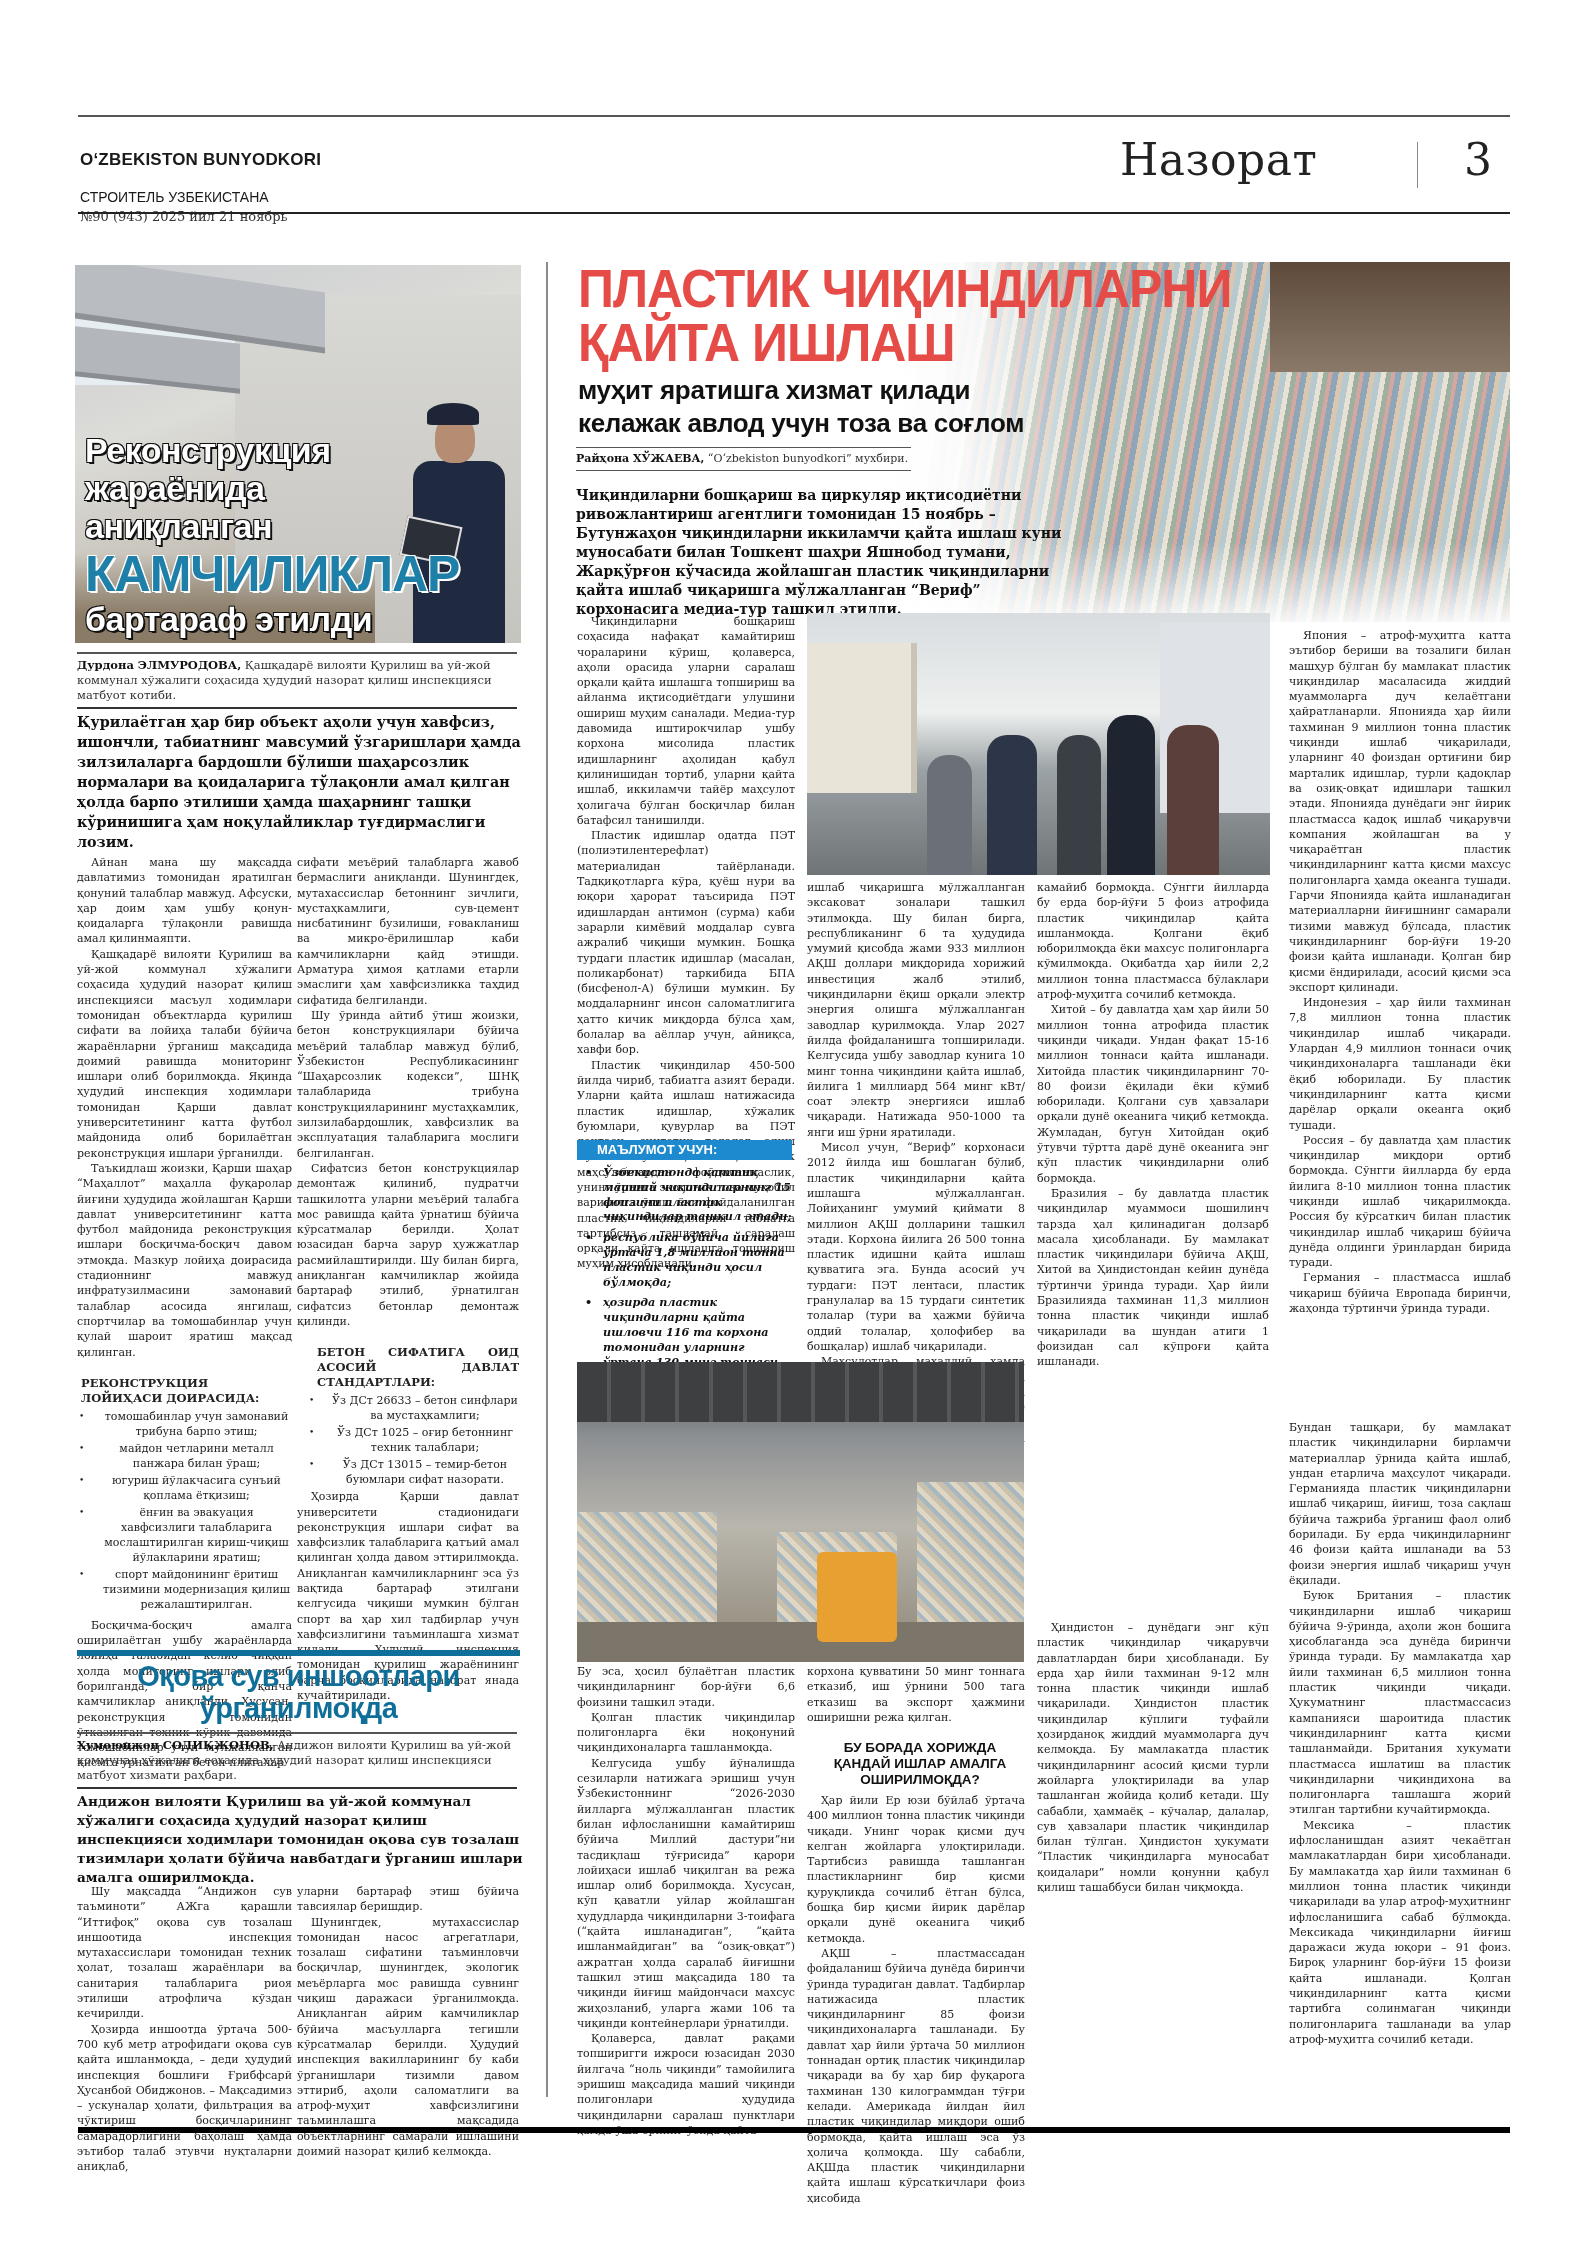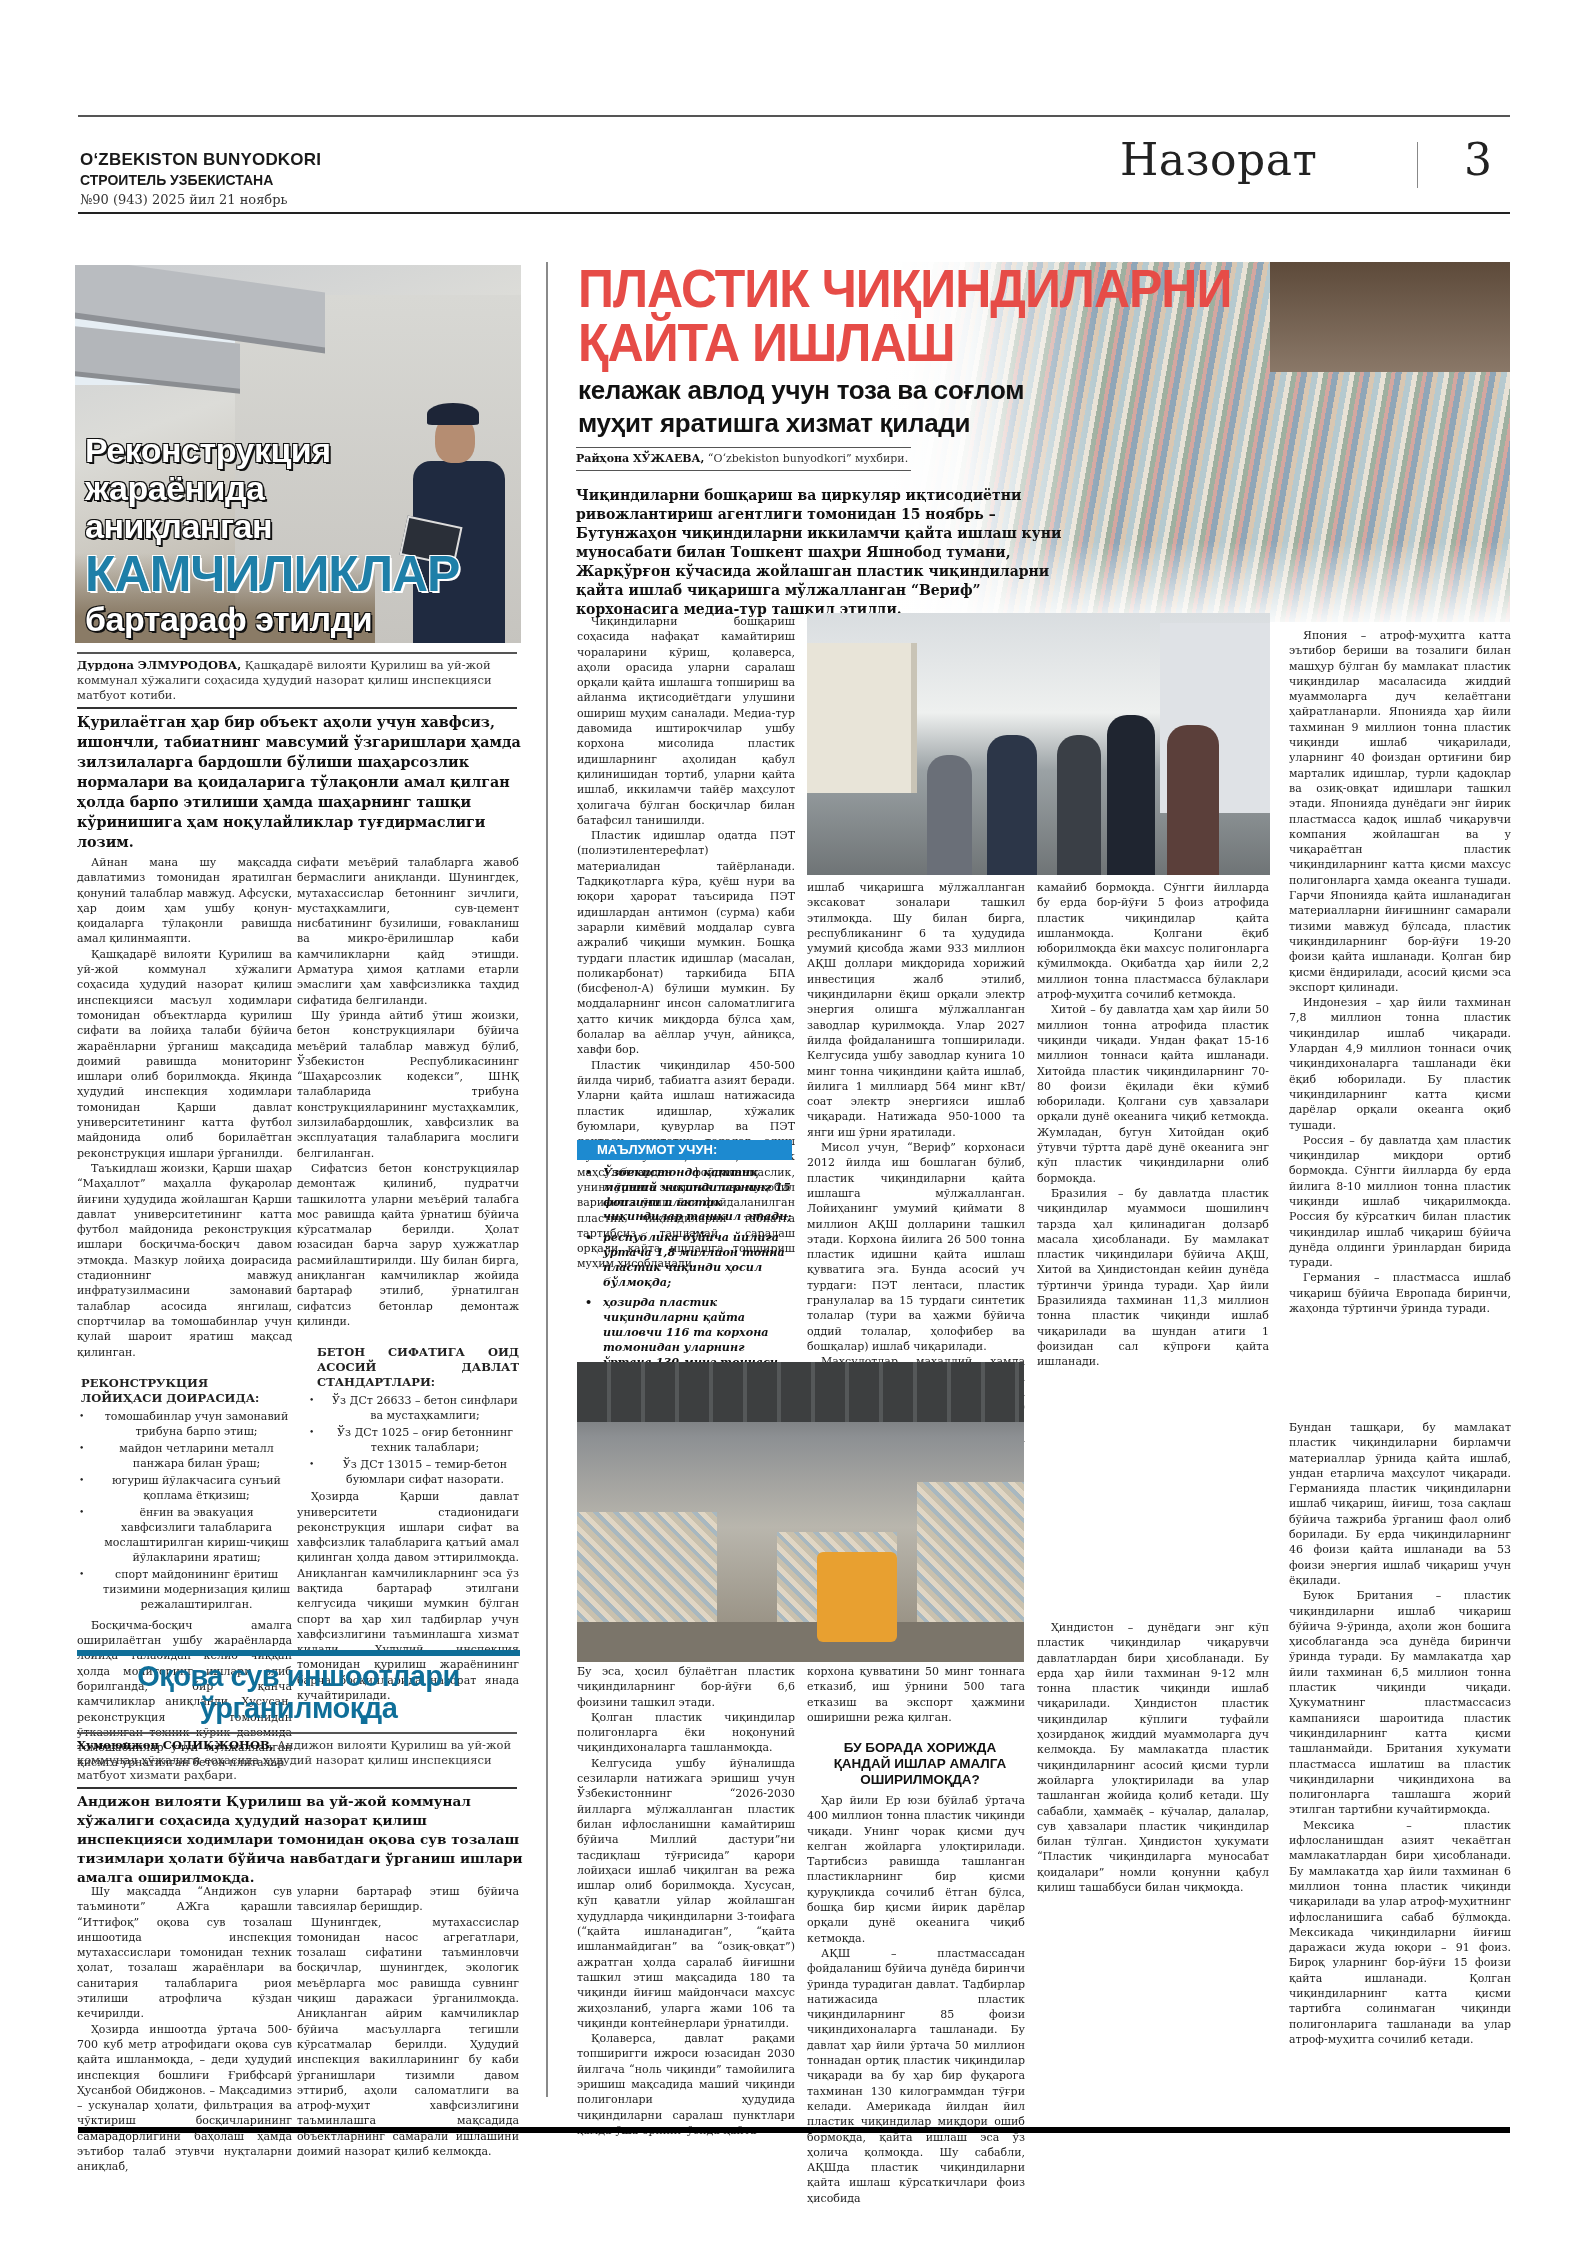--- a/index.html
+++ b/index.html
@@ -3,21 +3,21 @@
 <meta charset="utf-8">
 <style>
   * { box-sizing: border-box; margin: 0; padding: 0; }
   html, body { width: 1588px; height: 2246px; background: #ffffff; }
   body { position: relative; font-family: "DejaVu Serif", serif; color: #1a1a1a; overflow: hidden; }
 
   
   .top-rule { position: absolute; left: 78px; top: 115px; width: 1432px; height: 2px; background: #555; }
   .mast { position: absolute; left: 80px; top: 150px; }
   .mast .t1 { font-family: "Liberation Sans", sans-serif; font-weight: 700; font-size: 17px; letter-spacing: 0.2px; line-height: 20px; }
-  .mast .t2 { font-family: "Liberation Sans", sans-serif; font-weight: 700; font-size: 14px; line-height: 18px; margin-top: 1px; }
+  .mast .t2 { font-family: "Liberation Sans", sans-serif; font-weight: 400; font-size: 14px; line-height: 18px; margin-top: 18px; }
   .mast .t3 { font-family: "DejaVu Serif", serif; font-size: 13px; line-height: 18px; color: #333; margin-top: 2px; }
   .section-title { position: absolute; left: 1120px; top: 134px; font-family: "DejaVu Serif", serif; font-size: 44px; font-weight: 400; color: #222; letter-spacing: 0.5px; }
   .section-sep { position: absolute; left: 1417px; top: 142px; width: 1px; height: 46px; background: #888; }
   .page-num { position: absolute; left: 1464px; top: 134px; font-family: "DejaVu Serif", serif; font-size: 44px; color: #222; }
   .mast-rule { position: absolute; left: 78px; top: 212px; width: 1432px; height: 2px; background: #222; }
 
   .vrule { position: absolute; left: 546px; top: 262px; width: 2px; height: 1835px; background: #8a8a8a; }
   .bottom-rule { position: absolute; left: 78px; top: 2127px; width: 1432px; height: 6px; background: #000; }
 
   
@@ -202,22 +202,22 @@
 <div class="bales">
   <div class="roof"></div>
   <div class="fade"></div>
   <div class="bottomfade"></div>
 </div>
 <div class="main-title">
   <div>ПЛАСТИК ЧИҚИНДИЛАРНИ</div>
   <div>ҚАЙТА ИШЛАШ</div>
 </div>
 <div class="main-sub">
+  <div>муҳит яратишга хизмат қилади</div>
   <div>келажак авлод учун тоза ва соғлом</div>
-  <div>муҳит яратишга хизмат қилади</div>
 </div>
 <div class="by3">
   <b>Райҳона ХЎЖАЕВА,</b><span> “O‘zbekiston bunyodkori” мухбири.</span>
 </div>
 <div class="lead lead3">Чиқиндиларни бошқариш ва циркуляр иқтисодиётни ривожлантириш агентлиги томонидан 15 ноябрь – Бутунжаҳон чиқиндиларни иккиламчи қайта ишлаш куни муносабати билан Тошкент шаҳри Яшнобод тумани, Жарқўрғон кўчасида жойлашган пластик чиқиндиларни қайта ишлаб чиқаришга мўлжалланган “Вериф” корхонасига медиа-тур ташкил этилди.</div>
 
 <div class="col c3a">
   <p>Чиқиндиларни бошқариш соҳасида нафақат камайтириш чораларини кўриш, қолаверса, аҳоли орасида уларни саралаш орқали қайта ишлашга топшириш ва айланма иқтисодиётдаги улушини ошириш муҳим саналади. Медиа-тур давомида иштирокчилар ушбу корхона мисолида пластик идишларнинг аҳолидан қабул қилинишидан тортиб, уларни қайта ишлаб, иккиламчи тайёр маҳсулот ҳолигача бўлган босқичлар билан батафсил танишилди.</p>
   <p>Пластик идишлар одатда ПЭТ (полиэтилентерефлат) материалидан тайёрланади. Тадқиқотларга кўра, қуёш нури ва юқори ҳарорат таъсирида ПЭТ идишлардан антимон (сурма) каби зарарли кимёвий моддалар сувга ажралиб чиқиши мумкин. Бошқа турдаги пластик идишлар (масалан, поликарбонат) таркибида БПА (бисфенол-А) бўлиши мумкин. Бу моддаларнинг инсон саломатлигига ҳатто кичик миқдорда бўлса ҳам, болалар ва аёллар учун, айниқса, хавфи бор.</p>
   <p>Пластик чиқиндилар 450-500 йилда чириб, табиатга азият беради. Уларни қайта ишлаш натижасида пластик идишлар, хўжалик буюмлари, қувурлар ва ПЭТ лентаси, синтетик толалар олиш мумкин. Бу боис, аввало, пластик маҳсулотлардан фойдаланмаслик, унинг ўрнига экологик тоза муқобил вариантга ўтиш ёки фойдаланилган пластик чиқиндиларни табиатга тартибсиз ташламай, саралаш орқали қайта ишлашга топшириш муҳим ҳисобланади.</p>

